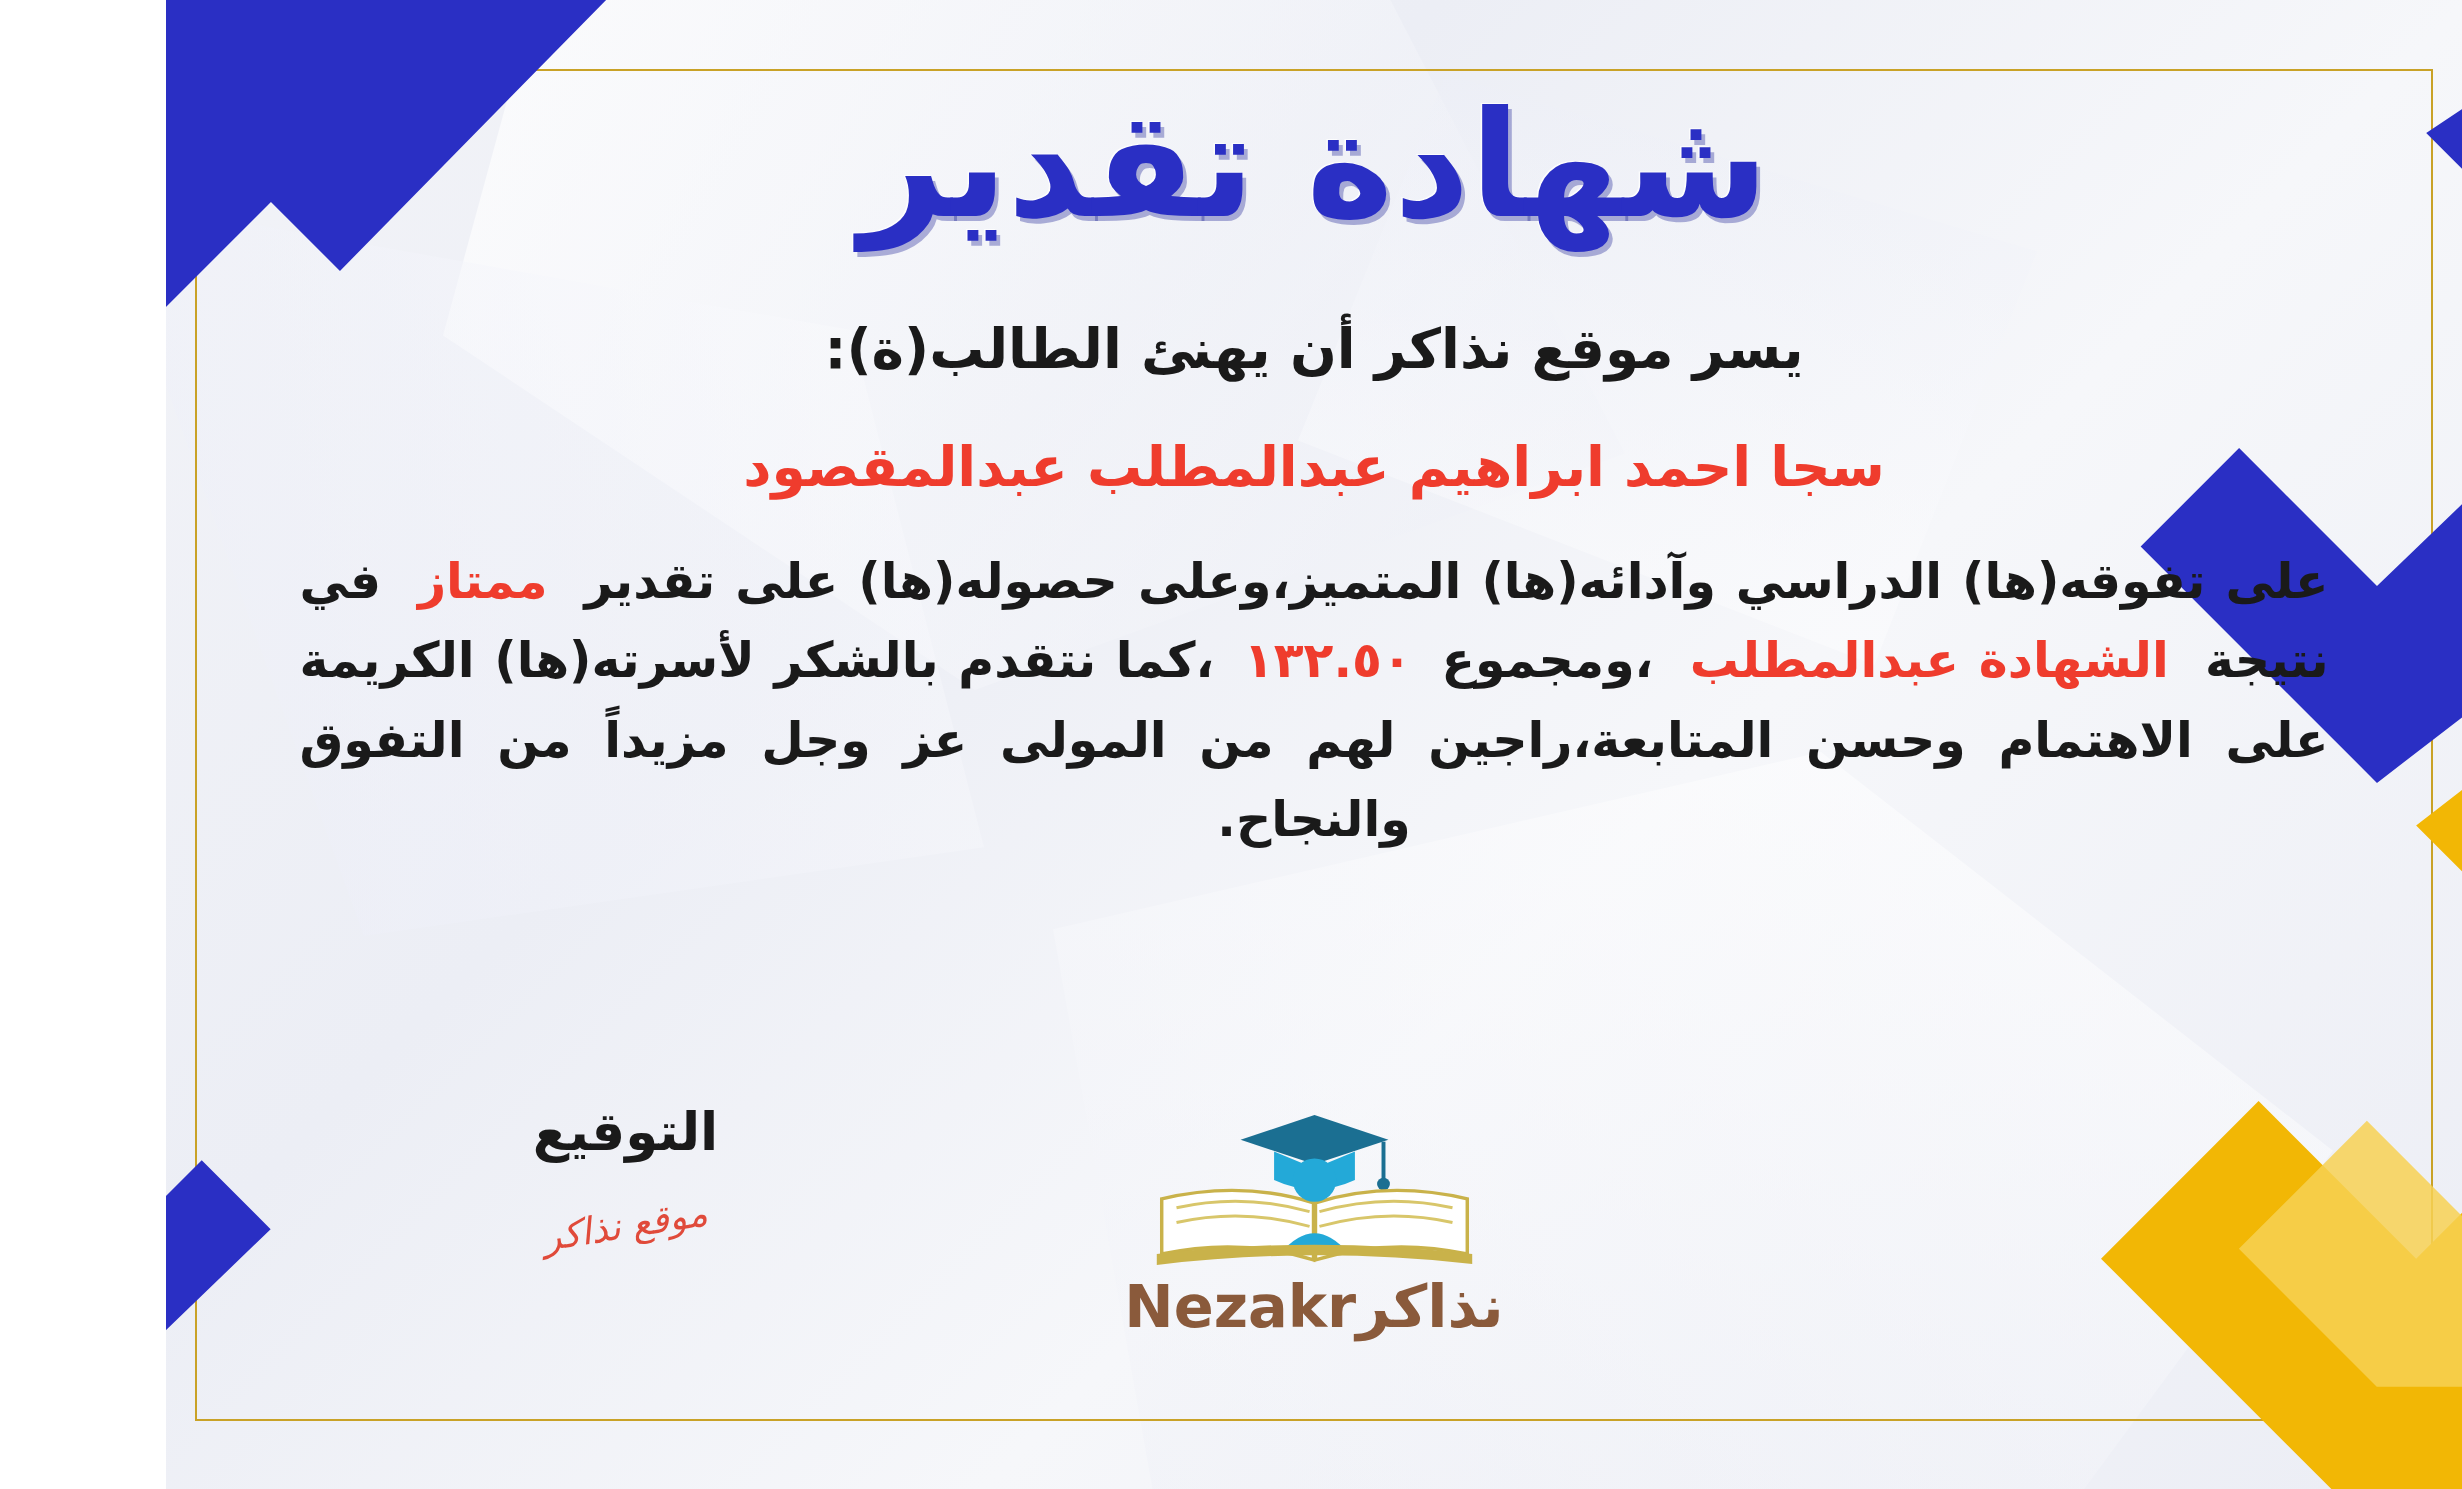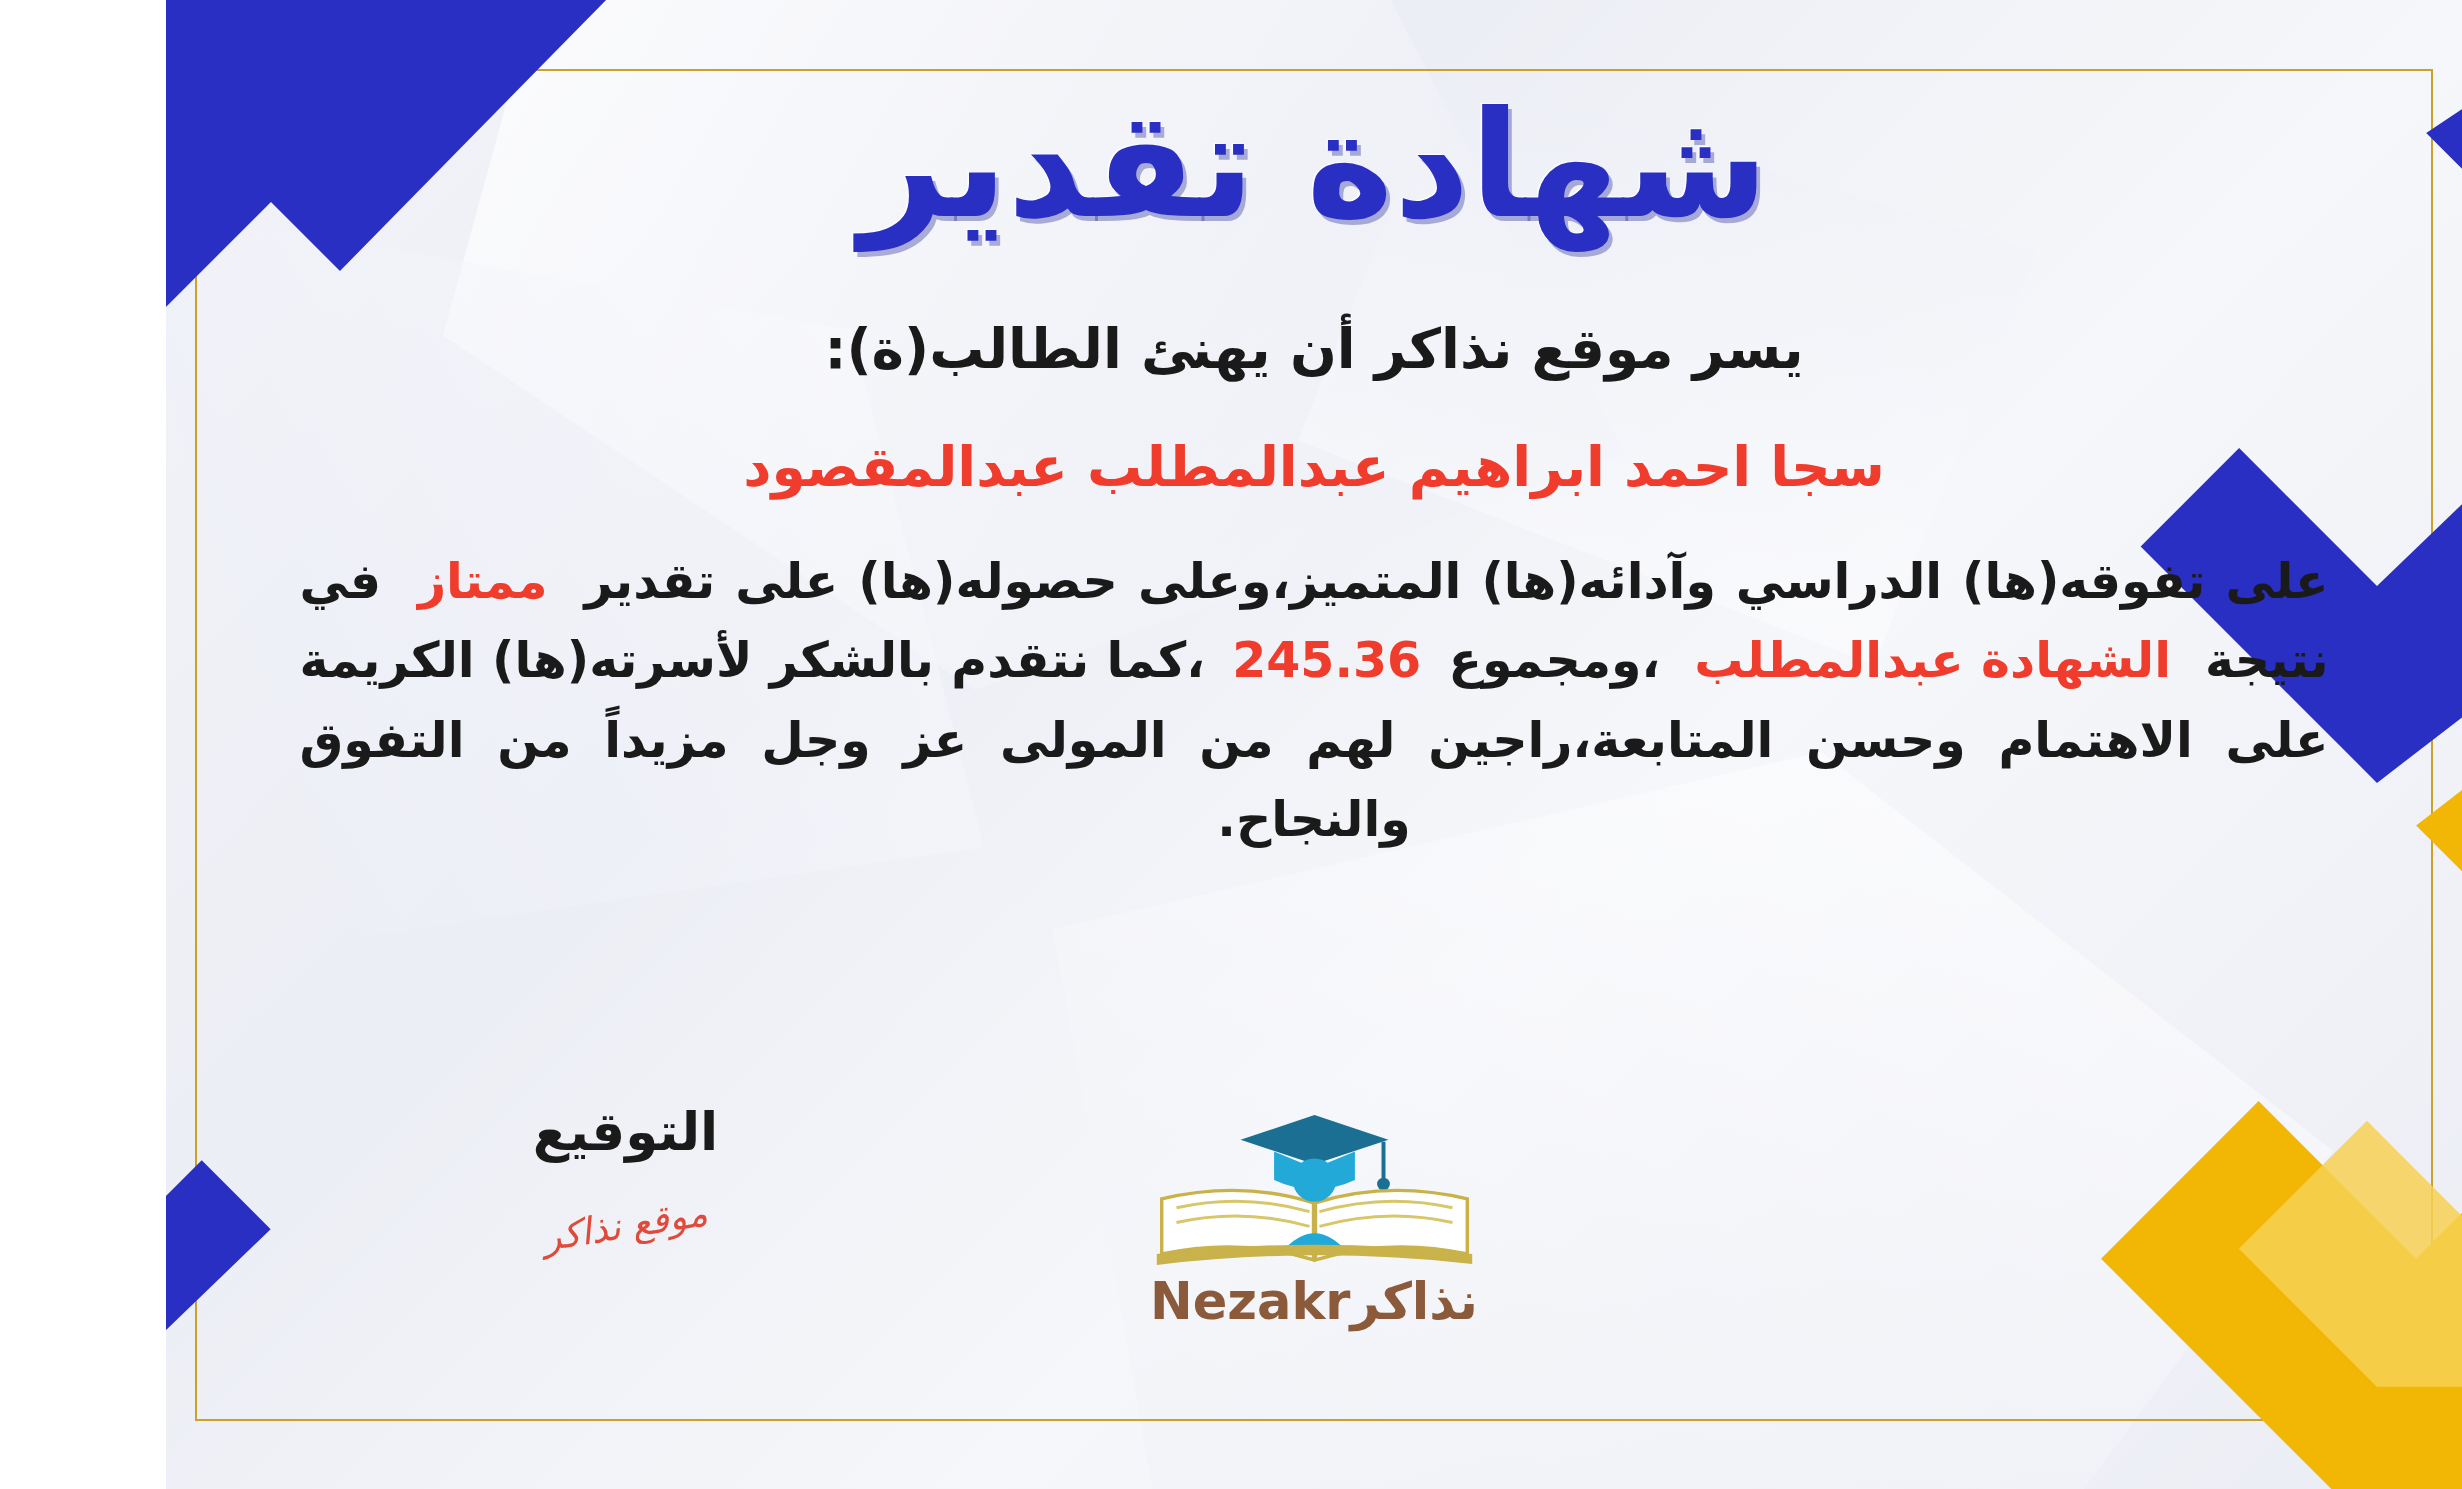--- a/index.html
+++ b/index.html
@@ -171,21 +171,21 @@
     position: absolute;
     left: 50%;
     transform: translateX(-50%);
     top: 4.9px;
     width: 492px;
     text-align: center;
   }
   .logo-mark { display: block; margin: 0 auto; }
   .logo-word {
     margin-top: 3px;
-    font-size: 51px;
+    font-size: 59px;
     font-weight: 700;
     color: #8a5a3b;
     letter-spacing: 0px;
     direction: rtl;
     font-family: "DejaVu Sans", sans-serif;
   }
 </style>
 </head>
 <body>
 
@@ -236,21 +236,21 @@
       <div class="line-congrats">يسر موقع نذاكر أن يهنئ الطالب(ة):</div>
 
       <div class="student-name">سجا احمد ابراهيم عبدالمطلب عبدالمقصود</div>
 
       <div class="paragraph">
         <span>على تفوقه(ها) الدراسي وآدائه(ها) المتميز،وعلى حصوله(ها) على تقدير</span>
         <span class="hl">ممتاز</span>
         <span>في نتيجة</span>
         <span class="hl">الشهادة عبدالمطلب</span>
         <span>،ومجموع</span>
-        <span class="hl tight">245.36</span>
+        <span class="hl tight">١٣٢.٥٠</span>
         <span>،كما نتقدم بالشكر لأسرته(ها) الكريمة على الاهتمام وحسن المتابعة،راجين لهم من المولى عز وجل مزيداً من التفوق والنجاح.</span>
       </div>
     </div>
 
     <div class="footer">
 
       <div class="signature-block">
         <div class="signature-label">التوقيع</div>
         <div class="signature-script">موقع نذاكر</div>
       </div>

